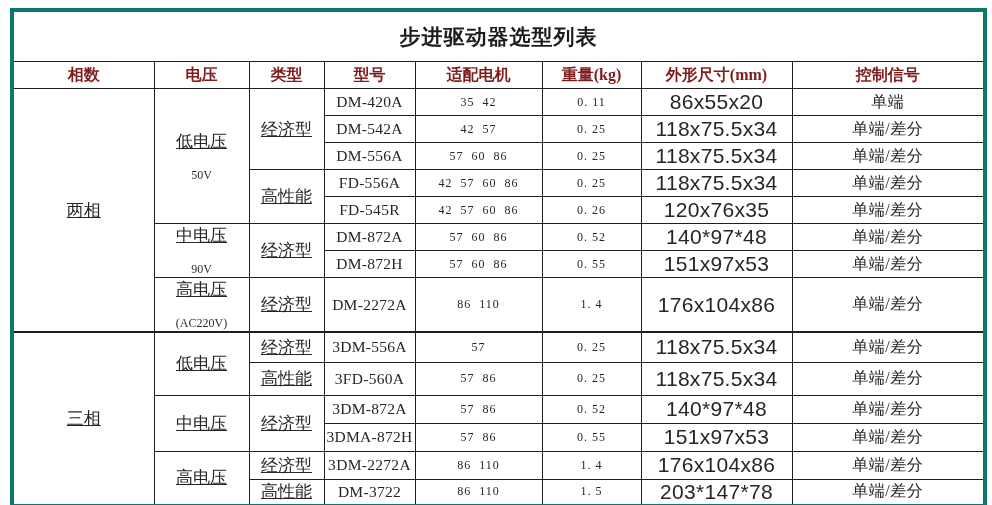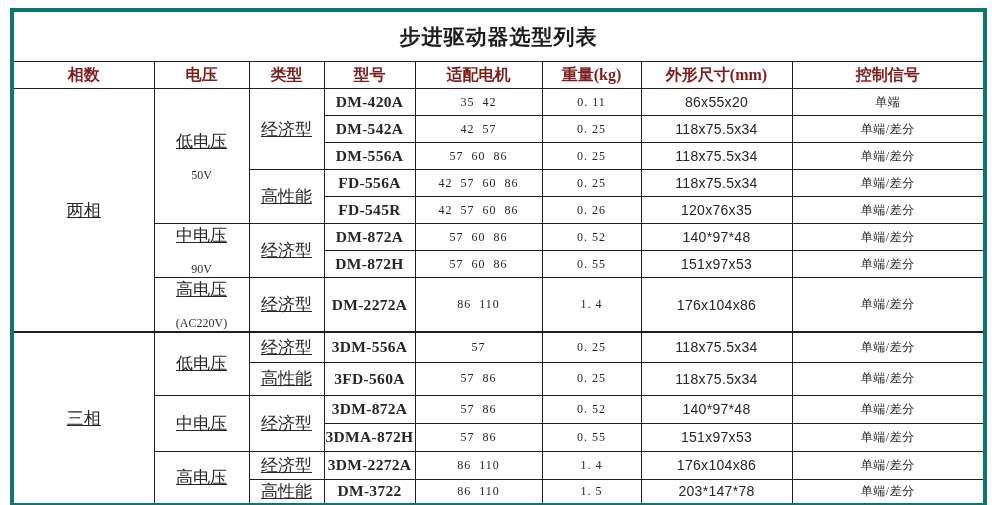--- a/index.html
+++ b/index.html
@@ -35,29 +35,29 @@
   tbody tr { height: 27px; }
   tr.r-tall { height: 48px; }
   tr.r-h30 { height: 30px; }
   tr.r-h33 { height: 33px; }
   tr.r-h28 { height: 28px; }
   tr.r-h26 { height: 26px; }
   tr.section-top td { border-top: 2px solid #1f1f1f; }
 
   .cn { font-size: 17px; text-decoration: underline; }
   .voltage-sub { font-size: 12px; color: #2e2e2e; margin-top: 15px; }
-  .model { font-size: 15.5px; letter-spacing: 0.3px; font-weight: bold; }
+  .model { font-size: 15.5px; letter-spacing: 0.3px; }
   .num { font-size: 12px; white-space: pre; letter-spacing: 1px; }
   .size-cell {
     font-family: "Liberation Sans", "DejaVu Sans", sans-serif;
-    font-size: 14px;
+    font-size: 21px;
     color: #141414;
     letter-spacing: 0.3px;
   }
-  .signal { font-size: 12px; letter-spacing: 0.5px; }
+  .signal { font-size: 16px; letter-spacing: 0.5px; }
   td.va-top { vertical-align: top; padding-top: 4px; }
 </style>
 </head>
 <body>
 
 <table class="sel">
   <colgroup>
     <col style="width:142px">
       <col style="width:95px">
       <col style="width:75px">

